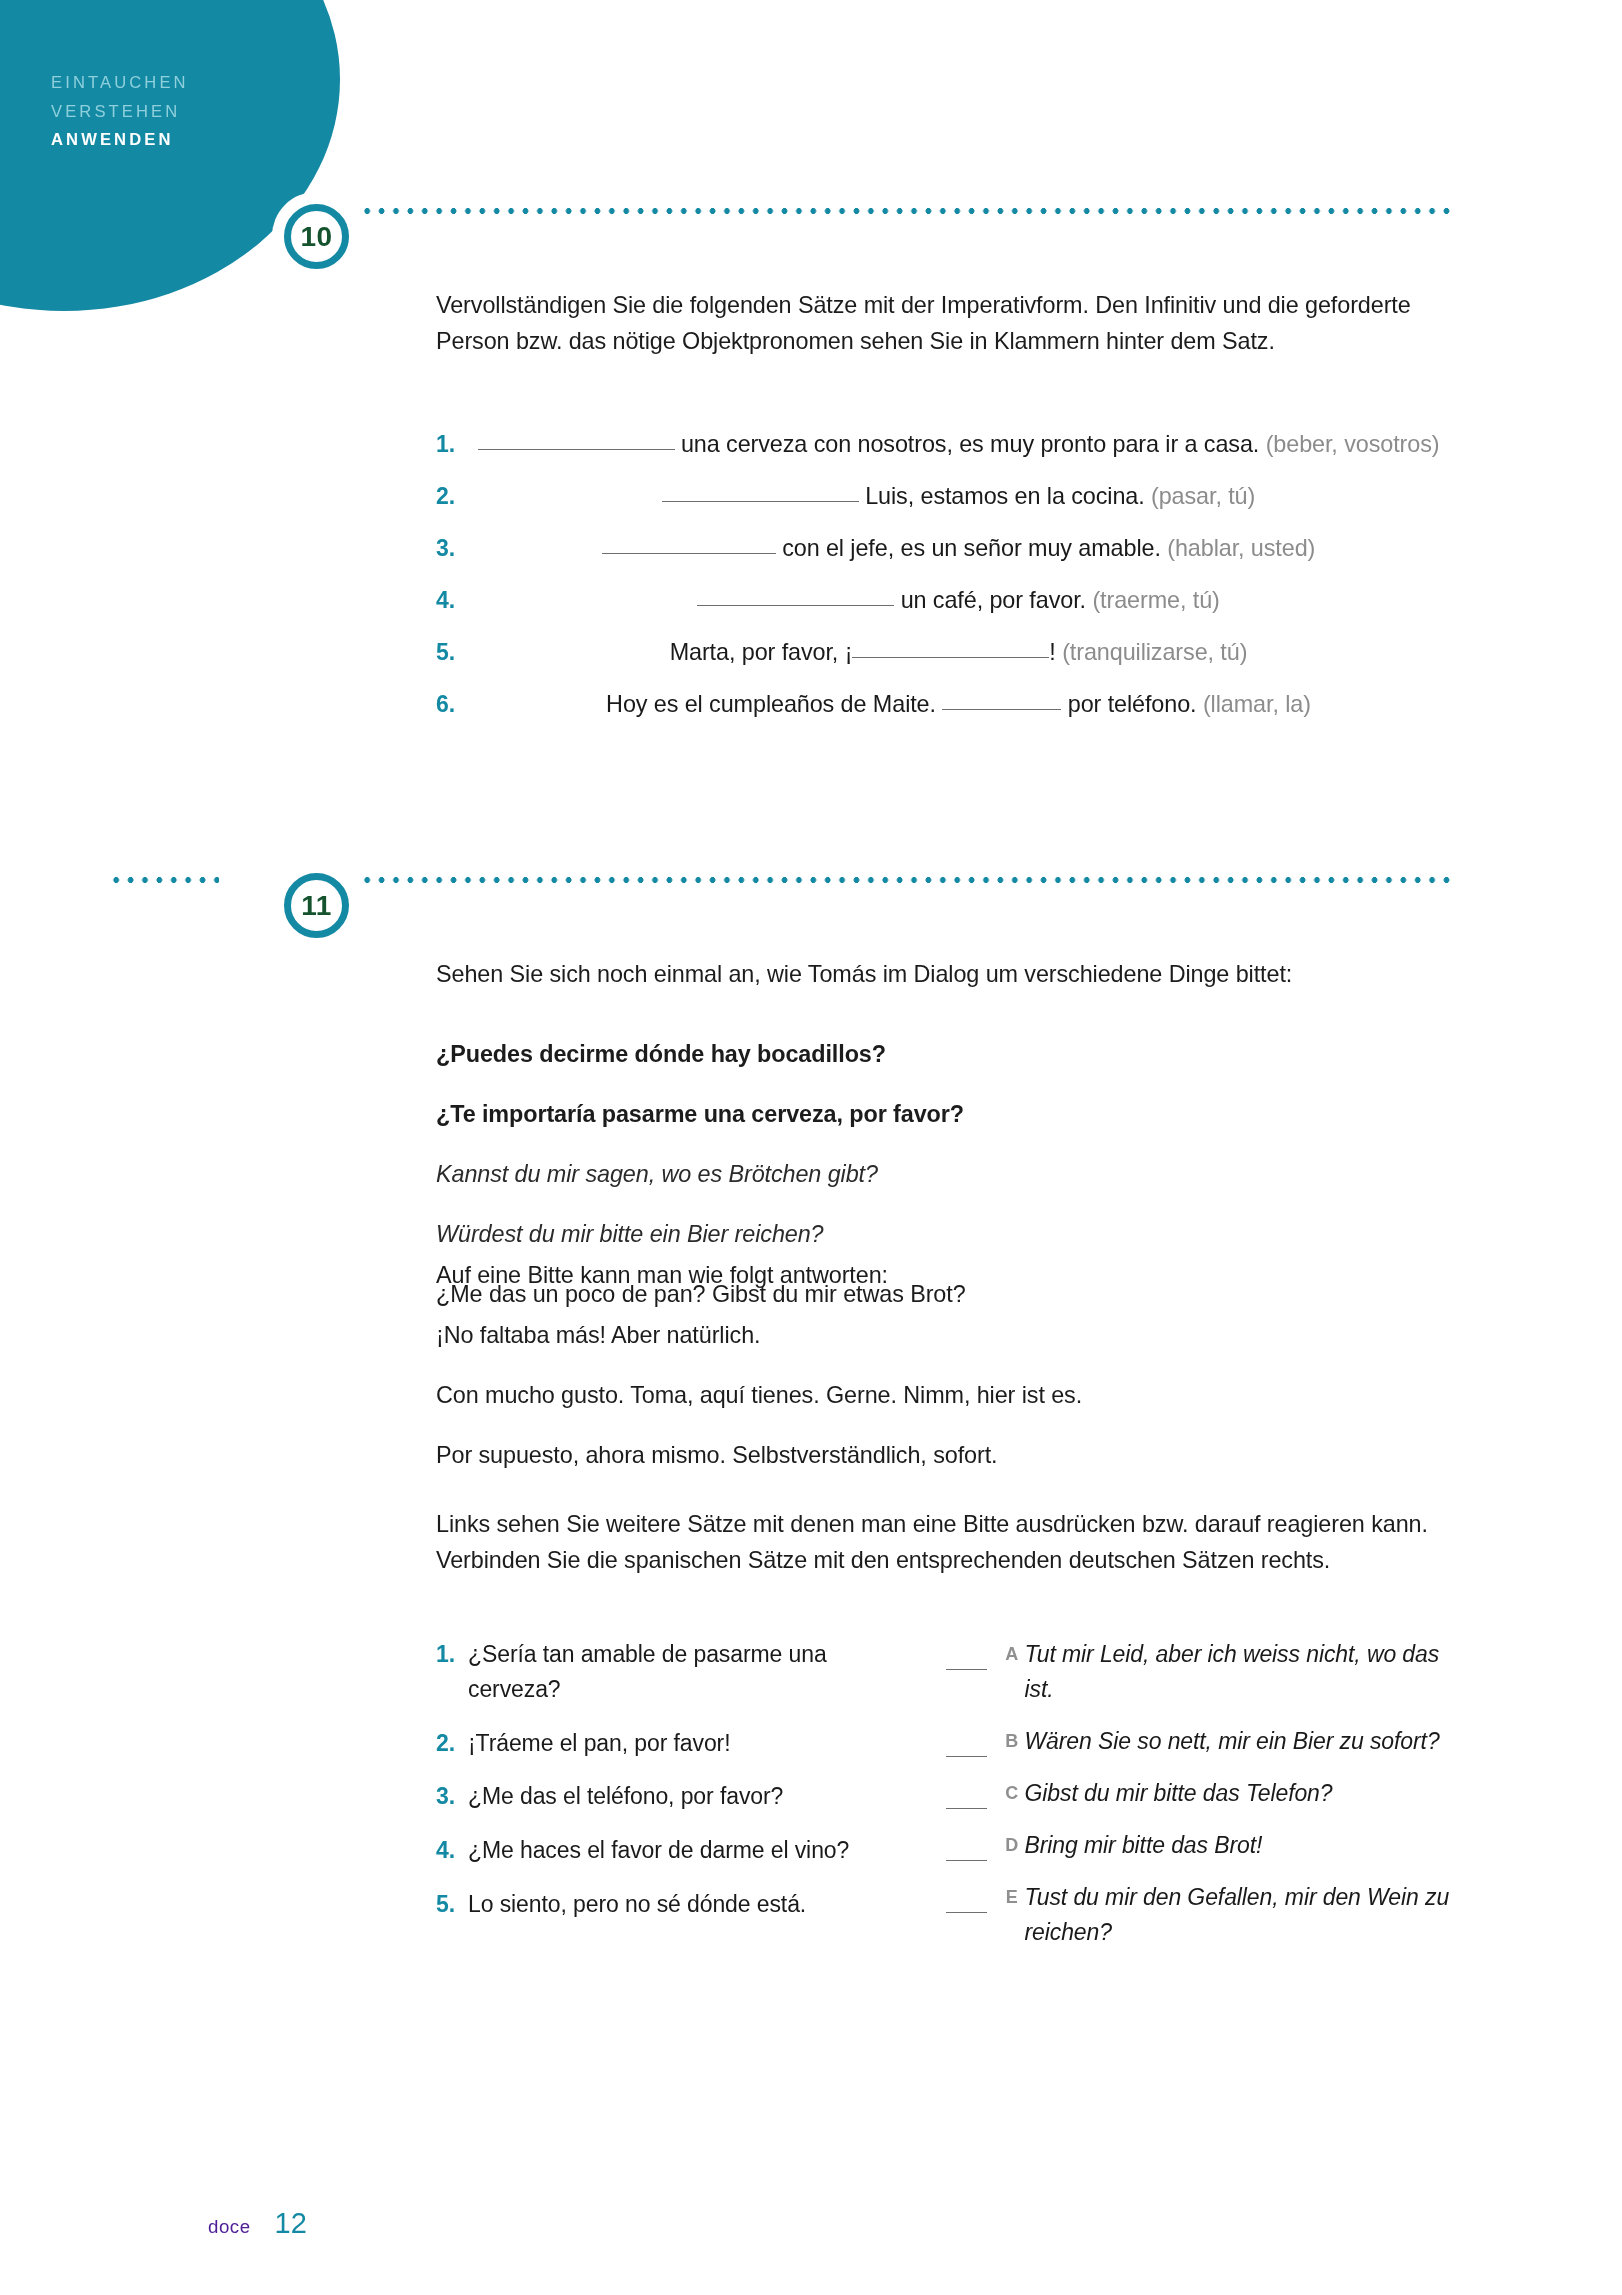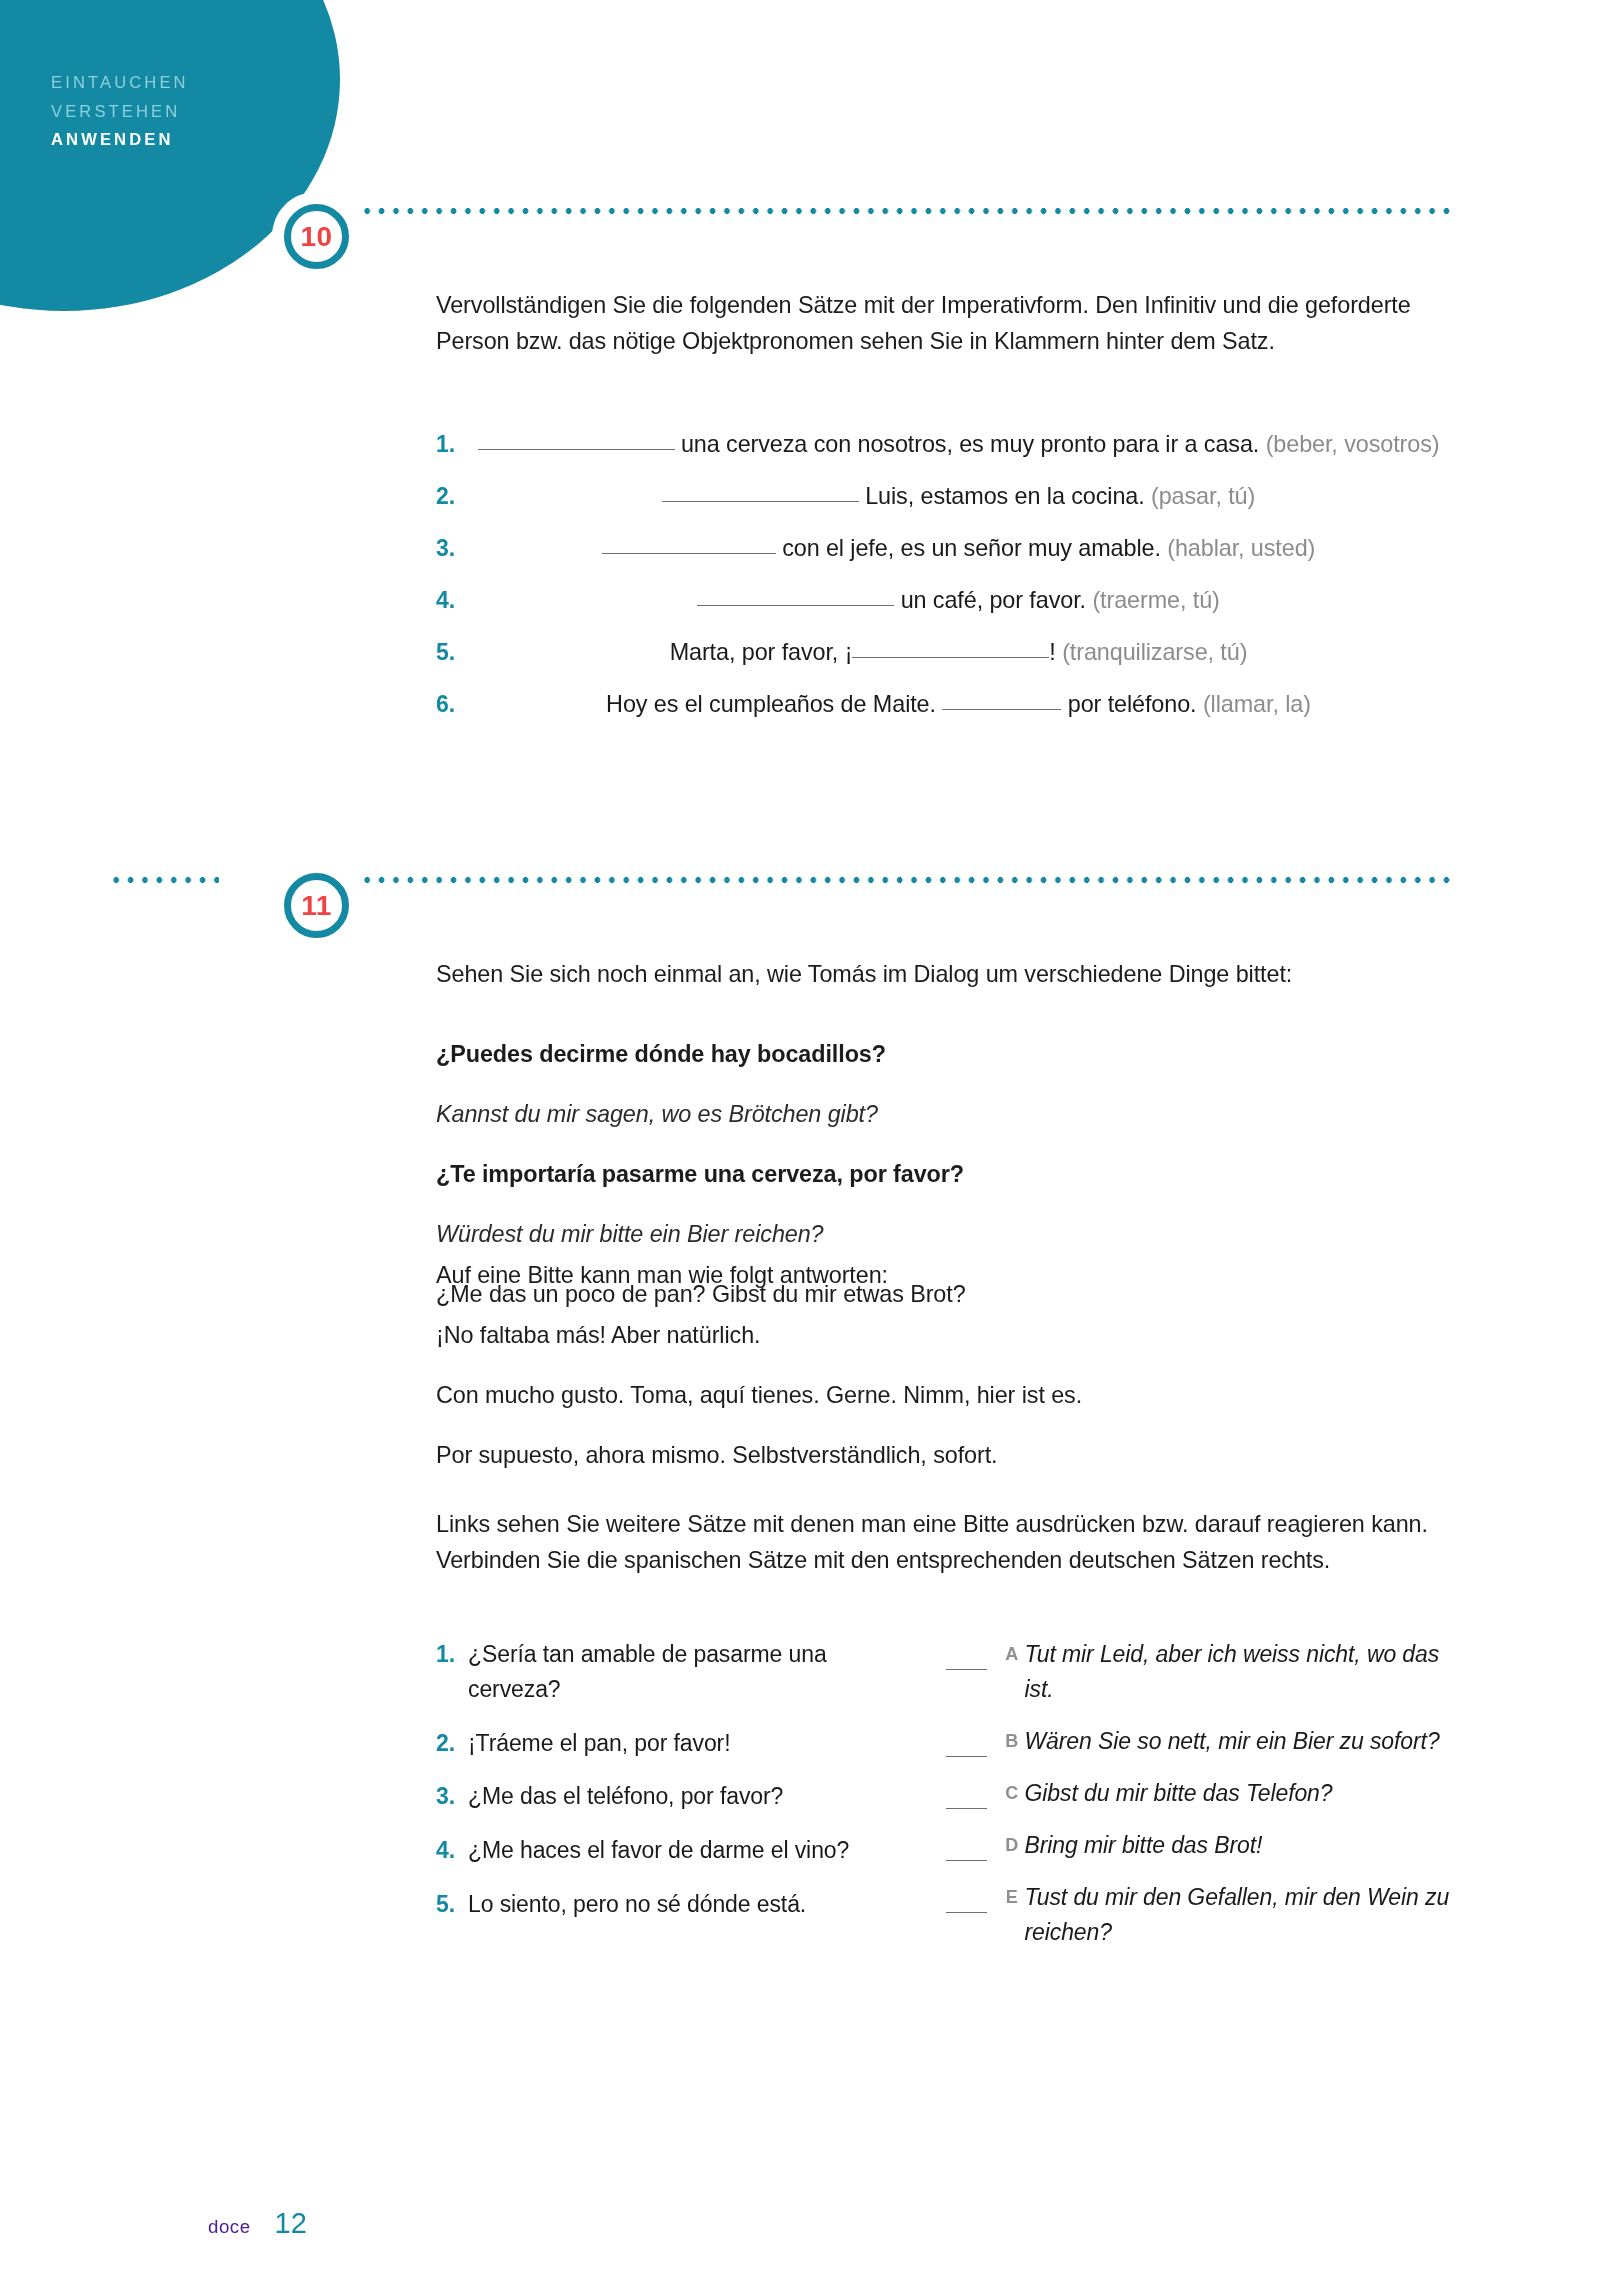--- a/index.html
+++ b/index.html
@@ -25,21 +25,21 @@
   }
   .kicker .dim{color:#8fd0dd;font-weight:400;letter-spacing:3.1px;}
   .kicker .on{color:#ffffff;font-weight:700;letter-spacing:3.1px;}
 
   
   .badge{
     position:absolute;width:65px;height:65px;border-radius:50%;
     background:#ffffff;border:7.6px solid #1489a3;
     box-sizing:border-box;
     display:flex;align-items:center;justify-content:center;
-    color:#ef4444;font-weight:700;font-size:28px;letter-spacing:0.4px;
+    color:#14532d;font-weight:700;font-size:28px;letter-spacing:0.4px;
     z-index:6;
   }
   .badge-ring{
     position:absolute;width:88px;height:88px;border-radius:50%;
     background:#ffffff;z-index:5;
   }
 
   
   .dots{
     position:absolute;height:7.6px;z-index:3;
@@ -152,22 +152,22 @@
 <div class="dots" style="left:360px;top:876px;width:1096px;"></div>
 <div class="badge-ring" style="left:272px;top:861px;"></div>
 <div class="badge" style="left:284px;top:873px;">11</div>
 
 <div class="col" style="top:932px;">
   <div class="ptxt">Sehen Sie sich noch einmal an, wie Tomás im Dialog um verschiedene Dinge bittet:</div>
 </div>
 
 <div class="col" style="top:1012px;">
   <div class="ptxt b">¿Puedes decirme dónde hay bocadillos?</div>
+  <div class="ptxt b">¿Te importaría pasarme una cerveza, por favor?</div>
   <div class="ptxt i">Kannst du mir sagen, wo es Brötchen gibt?</div>
-  <div class="ptxt b">¿Te importaría pasarme una cerveza, por favor?</div>
   <div class="ptxt i">Würdest du mir bitte ein Bier reichen?</div>
   <div class="ptxt"><span class="b">¿Me das un poco de pan?</span><span class="i"> Gibst du mir etwas Brot?</span></div>
 </div>
 
 <div class="col" style="top:1233px;">
   <div class="ptxt">Auf eine Bitte kann man wie folgt antworten:</div>
   <div class="ptxt"><span class="b">¡No faltaba más!</span><span class="i"> Aber natürlich.</span></div>
   <div class="ptxt"><span class="b">Con mucho gusto. Toma, aquí tienes.</span><span class="i"> Gerne. Nimm, hier ist es.</span></div>
   <div class="ptxt"><span class="b">Por supuesto, ahora mismo.</span><span class="i"> Selbstverständlich, sofort.</span></div>
 </div>

